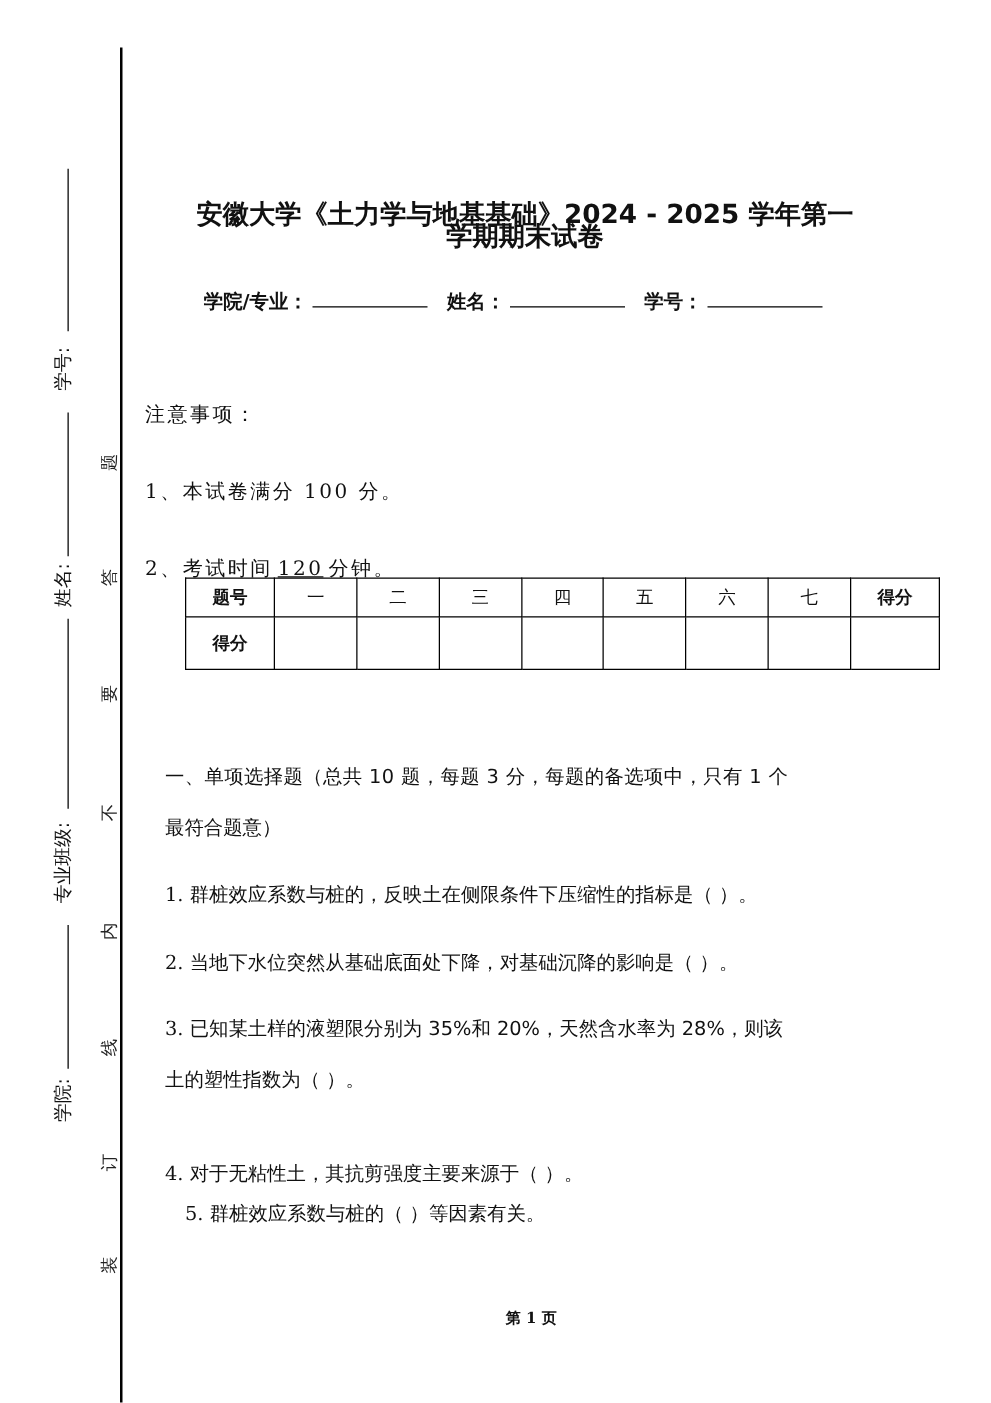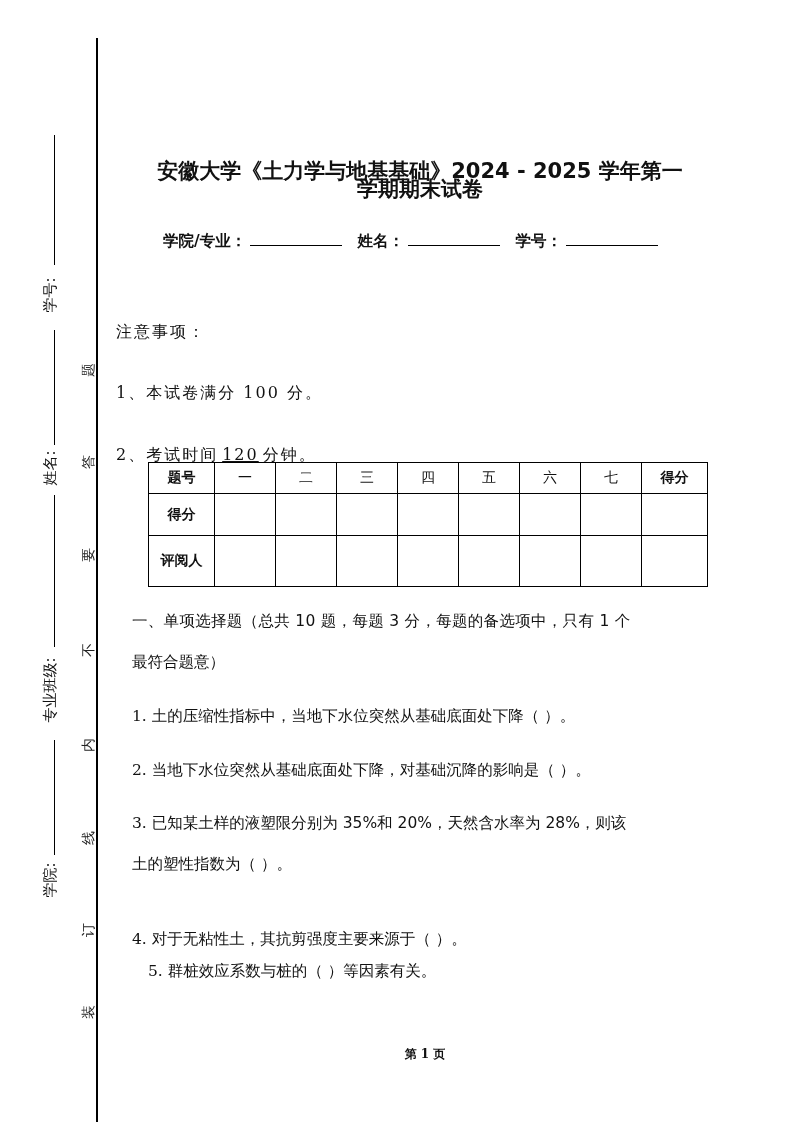--- a/index.html
+++ b/index.html
@@ -12,21 +12,21 @@
                   white-space: nowrap; text-align: center; line-height: 20px; }
   .seal-char { position: absolute; left: 78px; width: 20px; height: 20px; transform: rotate(-90deg);
                font-family: "DejaVu Sans", sans-serif; font-size: 14px; text-align: center; line-height: 20px; color: #222; }
   .title { position: absolute; left: 120px; width: 600px; text-align: center;
            font-family: "DejaVu Sans", sans-serif; font-weight: bold; font-size: 21px; line-height: 28px; }
   .info-line { position: absolute; left: 163px; top: 231px; font-family: "DejaVu Sans", sans-serif;
                font-weight: bold; font-size: 15.5px; white-space: nowrap; }
   .info-line .blank { display: inline-block; width: 92px; border-bottom: 1px solid #000; height: 14px; margin: 0 10px 0 4px; vertical-align: baseline; }
   .para { position: absolute; left: 116px; font-size: 16px; letter-spacing: 2px; white-space: nowrap; font-family: "DejaVu Serif", serif; margin-top: 36px; }
   .uline { text-decoration: underline; padding: 0 4px; }
-  table.score { position: absolute; left: 148px; top: 462px; border-collapse: collapse; width: 560px;
+  table.score { position: absolute; left: 148px; top: 462px; border-collapse: collapse; width: 604px;
                 font-family: Liberation Sans, sans-serif; font-size: 14px; }
   table.score td { border: 1px solid #000; text-align: center; width: 61px; padding: 0; }
   table.score tr.r0 td { height: 30px; }
   table.score tr.r1 td { height: 41px; }
   table.score tr.r2 td { height: 50px; }
   table.score td.hdr { font-weight: bold; width: 66px; }
   .q { position: absolute; left: 132px; font-family: "DejaVu Sans", sans-serif; font-size: 15.5px; white-space: nowrap; }
   .q .num { font-family: "DejaVu Serif", serif; }
   .footer { position: absolute; left: 350px; top: 1046px; width: 150px; text-align: center;
             font-family: "DejaVu Serif", serif; font-weight: bold; font-size: 12px; }
@@ -87,40 +87,29 @@
     <td class="hdr">得分</td>
     <td></td>
     <td></td>
     <td></td>
     <td></td>
     <td></td>
     <td></td>
     <td></td>
     <td></td>
   </tr>
-  <tr class="r2">
-    <td class="hdr">评阅人</td>
-    <td></td>
-    <td></td>
-    <td></td>
-    <td></td>
-    <td></td>
-    <td></td>
-    <td></td>
-    <td></td>
-  </tr>
 </tbody>
   </table>
 
 <div class="q" style="top:611px;letter-spacing:0.3px;">一、单项选择题（总共 10 题，每题 3 分，每题的备选项中，只有 1 个</div>
 <div class="q" style="top:652px;">最符合题意）</div>
 
 <div class="q" style="top:706px;">
   <span class="num">1.</span>
-  <span>土的压缩性指标中，当地下水位突然从基础底面处下降（    ）。</span>
+  <span>群桩效应系数与桩的，反映土在侧限条件下压缩性的指标是（    ）。</span>
 </div>
 <div class="q" style="top:760px;">
   <span class="num">2.</span>
   <span>当地下水位突然从基础底面处下降，对基础沉降的影响是（    ）。</span>
 </div>
 <div class="q" style="top:813px;">
   <span class="num">3.</span>
   <span>已知某土样的液塑限分别为 35%和 20%，天然含水率为 28%，则该</span>
 </div>
 <div class="q" style="top:854px;">土的塑性指数为（    ）。</div>

